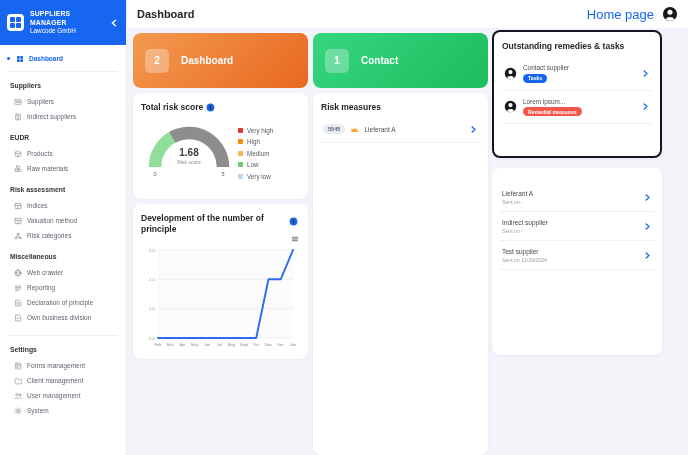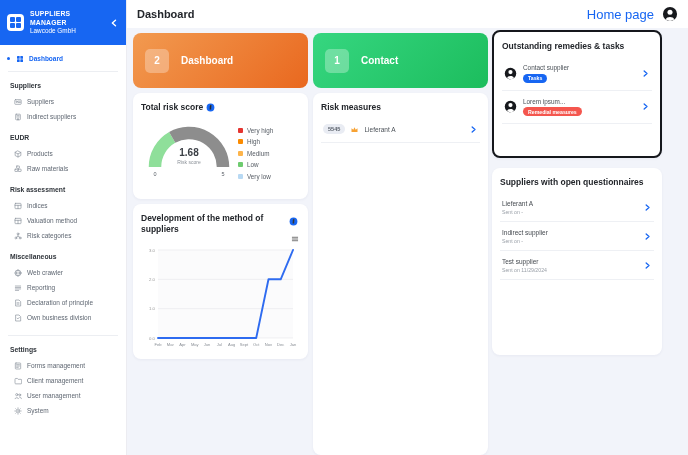--- a/index.html
+++ b/index.html
@@ -330,21 +330,21 @@
             </div>
             <div class="leg-row">
               <span class="swatch" style="background:#b8d9f3"></span>
               <span>Very low</span>
             </div>
           </div>
       </div>
     </div>
 
     <div class="card chart-card">
-      <div class="card-title">Development of the method of suppliers</div>
+      <div class="card-title">Development of the number of principle</div>
       <span class="info ic">
           <svg viewBox="0 0 12 12" fill="none" stroke="currentColor" stroke-width="1" stroke-linecap="round" stroke-linejoin="round">
             <circle cx="6" cy="6" r="5.2" fill="#1766f2" stroke="none"></circle>
             <text x="6" y="8.6" font-size="7.5" fill="#fff" text-anchor="middle" font-family="Liberation Serif, serif" font-style="italic" font-weight="bold">i</text>
           </svg>
         </span>
       <span class="menu-ic ic">
           <svg viewBox="0 0 12 12" fill="none" stroke="currentColor" stroke-width="1" stroke-linecap="round" stroke-linejoin="round">
             <path d="M2 3.4h8M2 6h8M2 8.6h8" stroke-width="1.2"></path>
           </svg>
@@ -436,21 +436,20 @@
         </span>
         <span class="chev ic">
             <svg viewBox="0 0 12 12" fill="none" stroke="currentColor" stroke-width="1" stroke-linecap="round" stroke-linejoin="round">
               <path d="M4.2 2.6L8 6l-3.8 3.4" stroke-width="1.7"></path>
             </svg>
           </span>
       </div>
     </div>
 
     <div class="card quest-card">
-      <div class="card-title">Suppliers with open questionnaires</div>
       <div class="q-row mt6">
         <span class="q-txt">
           <span class="q-name">Lieferant A</span>
           <span class="q-sub">Sent on -</span>
         </span>
         <span class="chev ic">
             <svg viewBox="0 0 12 12" fill="none" stroke="currentColor" stroke-width="1" stroke-linecap="round" stroke-linejoin="round">
               <path d="M4.2 2.6L8 6l-3.8 3.4" stroke-width="1.7"></path>
             </svg>
           </span>

